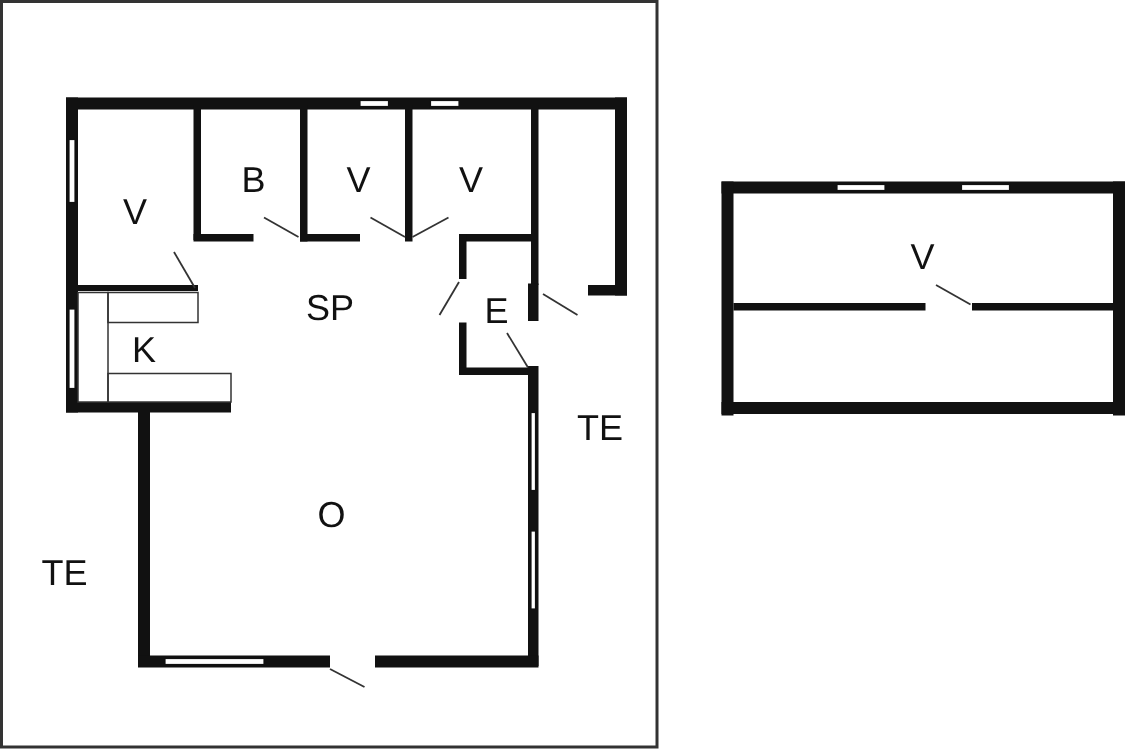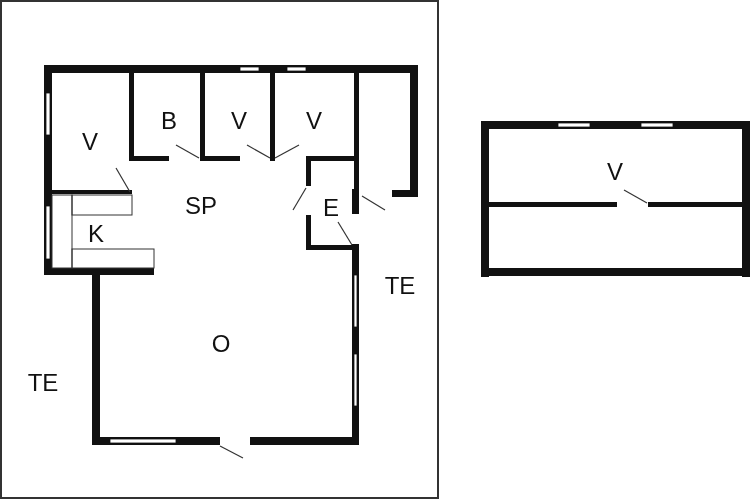--- a/index.html
+++ b/index.html
@@ -87,19 +87,19 @@
     <rect x="558" y="123" width="32" height="4" fill="#fff" stroke="#111" stroke-width="0.8"></rect>
     <rect x="641" y="123" width="32" height="4" fill="#fff" stroke="#111" stroke-width="0.8"></rect>
     <line x1="624" y1="190" x2="647" y2="203" stroke="#333" stroke-width="1.2"></line>
   </g>
 </svg>
 
 <div class="lbl" style="left:90px;top:142px;">V</div>
 <div class="lbl" style="left:169px;top:121px;">B</div>
 <div class="lbl" style="left:239px;top:121px;">V</div>
 <div class="lbl" style="left:314px;top:121px;">V</div>
-<div class="lbl" style="left:201px;top:206px;">SP</div>
+<div class="lbl" style="left:220px;top:206px;">SP</div>
 <div class="lbl" style="left:331px;top:208px;">E</div>
 <div class="lbl" style="left:96px;top:234px;">K</div>
 <div class="lbl" style="left:221px;top:344px;">O</div>
 <div class="lbl" style="left:400px;top:286px;">TE</div>
 <div class="lbl" style="left:43px;top:383px;">TE</div>
 <div class="lbl" style="left:615px;top:172px;">V</div>
 
 </body></html>

